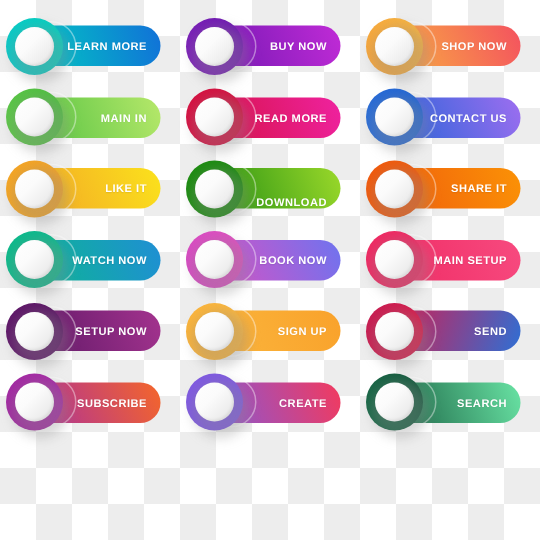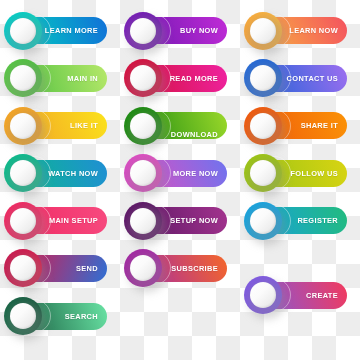--- a/index.html
+++ b/index.html
@@ -163,21 +163,21 @@
           </div>
           <span class="btn-label">BUY NOW</span>
         </div>
       </div>
       <div class="cell">
         <div class="btn" style="background: linear-gradient(65deg, rgb(249, 182, 63) 0%, rgb(244, 82, 95) 100%);">
           <div class="ring"></div>
           <div class="knob" style="background: linear-gradient(65deg, rgb(245, 163, 60) 0%, rgb(249, 182, 63) 100%);">
             <div class="knob-inner"></div>
           </div>
-          <span class="btn-label">LEARN NOW</span>
+          <span class="btn-label">SHOP NOW</span>
         </div>
       </div>
       <div class="cell">
         <div class="btn" style="background: linear-gradient(70deg, rgb(76, 191, 62) 0%, rgb(182, 232, 106) 100%);">
           <div class="ring"></div>
           <div class="knob" style="background: linear-gradient(70deg, rgb(95, 198, 74) 0%, rgb(76, 191, 62) 100%);">
             <div class="knob-inner"></div>
           </div>
           <span class="btn-label">MAIN IN</span>
         </div>
@@ -235,30 +235,21 @@
           </div>
           <span class="btn-label">WATCH NOW</span>
         </div>
       </div>
       <div class="cell">
         <div class="btn" style="background: linear-gradient(65deg, rgb(224, 79, 192) 0%, rgb(111, 115, 239) 100%);">
           <div class="ring"></div>
           <div class="knob" style="background: linear-gradient(65deg, rgb(212, 75, 194) 0%, rgb(224, 79, 192) 100%);">
             <div class="knob-inner"></div>
           </div>
-          <span class="btn-label">MORE NOW</span>
-        </div>
-      </div>
-      <div class="cell">
-        <div class="btn" style="background: linear-gradient(70deg, rgb(156, 196, 20) 0%, rgb(216, 212, 18) 100%);">
-          <div class="ring"></div>
-          <div class="knob" style="background: linear-gradient(70deg, rgb(156, 196, 23) 0%, rgb(156, 196, 20) 100%);">
-            <div class="knob-inner"></div>
-          </div>
-          <span class="btn-label">FOLLOW US</span>
+          <span class="btn-label">BOOK NOW</span>
         </div>
       </div>
       <div class="cell">
         <div class="btn" style="background: linear-gradient(70deg, rgb(239, 42, 99) 0%, rgb(247, 74, 127) 100%);">
           <div class="ring"></div>
           <div class="knob" style="background: linear-gradient(70deg, rgb(238, 42, 99) 0%, rgb(239, 42, 99) 100%);">
             <div class="knob-inner"></div>
           </div>
           <span class="btn-label">MAIN SETUP</span>
         </div>
@@ -266,26 +257,26 @@
       <div class="cell">
         <div class="btn" style="background: linear-gradient(70deg, rgb(90, 22, 100) 0%, rgb(163, 51, 142) 100%);">
           <div class="ring"></div>
           <div class="knob" style="background: linear-gradient(70deg, rgb(96, 24, 106) 0%, rgb(90, 22, 100) 100%);">
             <div class="knob-inner"></div>
           </div>
           <span class="btn-label">SETUP NOW</span>
         </div>
       </div>
       <div class="cell">
-        <div class="btn" style="background: linear-gradient(70deg, rgb(23, 162, 222) 0%, rgb(34, 187, 126) 100%);">
-          <div class="ring"></div>
-          <div class="knob" style="background: linear-gradient(70deg, rgb(26, 163, 219) 0%, rgb(23, 162, 222) 100%);">
-            <div class="knob-inner"></div>
-          </div>
-          <span class="btn-label">REGISTER</span>
+        <div class="btn" style="background: linear-gradient(70deg, rgb(251, 183, 62) 0%, rgb(249, 162, 43) 100%);">
+          <div class="ring"></div>
+          <div class="knob" style="background: linear-gradient(70deg, rgb(249, 178, 58) 0%, rgb(251, 183, 62) 100%);">
+            <div class="knob-inner"></div>
+          </div>
+          <span class="btn-label">SIGN UP</span>
         </div>
       </div>
       <div class="cell">
         <div class="btn" style="background: linear-gradient(110deg, rgb(224, 22, 70) 0%, rgb(47, 111, 212) 100%);">
           <div class="ring"></div>
           <div class="knob" style="background: linear-gradient(110deg, rgb(196, 30, 83) 0%, rgb(224, 22, 70) 100%);">
             <div class="knob-inner"></div>
           </div>
           <span class="btn-label">SEND</span>
         </div>
@@ -293,21 +284,21 @@
       <div class="cell">
         <div class="btn" style="background: linear-gradient(65deg, rgb(166, 42, 166) 0%, rgb(244, 102, 42) 100%); justify-content: flex-end;">
           <div class="ring"></div>
           <div class="knob" style="background: linear-gradient(65deg, rgb(160, 42, 160) 0%, rgb(166, 42, 166) 100%);">
             <div class="knob-inner"></div>
           </div>
           <span class="btn-label">SUBSCRIBE</span>
         </div>
       </div>
       <div class="cell">
-        <div class="btn" style="background: linear-gradient(70deg, rgb(127, 90, 224) 0%, rgb(242, 58, 94) 100%); margin-top: 27px;">
+        <div class="btn" style="background: linear-gradient(70deg, rgb(127, 90, 224) 0%, rgb(242, 58, 94) 100%);">
           <div class="ring"></div>
           <div class="knob" style="background: linear-gradient(70deg, rgb(127, 90, 224) 0%, rgb(127, 90, 224) 100%);">
             <div class="knob-inner"></div>
           </div>
           <span class="btn-label">CREATE</span>
         </div>
       </div>
       <div class="cell">
         <div class="btn" style="background: linear-gradient(70deg, rgb(20, 87, 60) 0%, rgb(105, 227, 164) 100%); text-align: right;">
           <div class="ring"></div>

